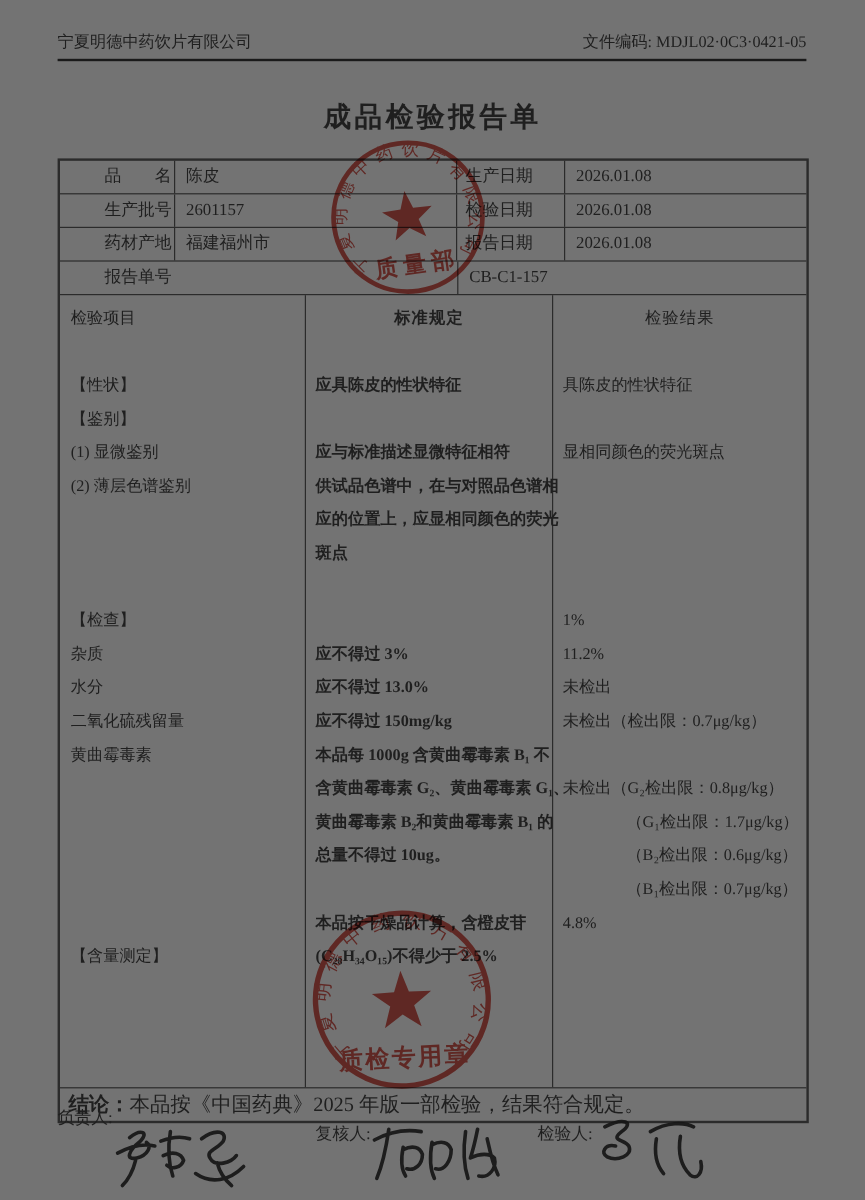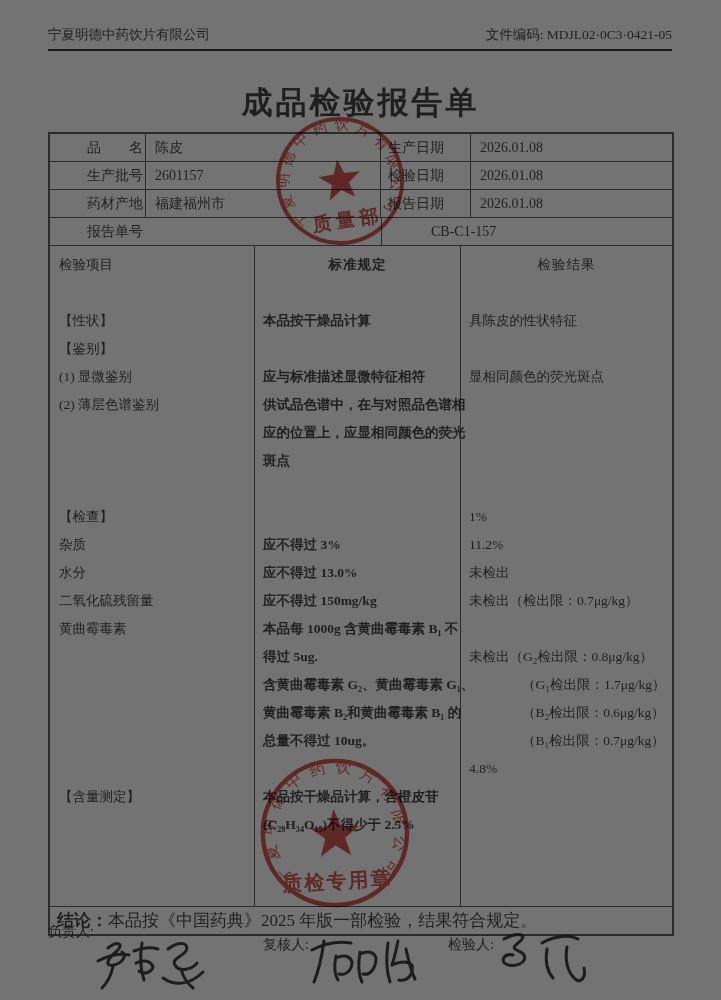--- a/index.html
+++ b/index.html
@@ -4,29 +4,29 @@
 <style>
   html,body{margin:0;padding:0;background:#e8e8e8;}
   .page{position:relative;width:721px;height:1000px;background:#737373;margin:0 auto;
         font-family:"Liberation Serif","DejaVu Serif",serif;color:#1f1f1f;overflow:hidden;}
 
   
   .header{position:absolute;left:48px;top:26px;width:624px;display:flex;
           justify-content:space-between;align-items:flex-end;font-size:13.5px;
           padding-bottom:5px;border-bottom:2px solid #1a1a1a;}
   .title{position:absolute;left:0;right:0;top:82px;text-align:center;
-         font-size:31px;font-weight:bold;letter-spacing:3px;}
+         font-size:23px;font-weight:bold;letter-spacing:3px;}
 
   
   .report-table{position:absolute;left:48px;top:132px;width:622px;border:2px solid #2b2b2b;}
 
   
   .irow{display:grid;grid-template-columns:66px 235px 90px 1fr;height:27px;
         line-height:27px;border-bottom:1px solid #2b2b2b;font-size:14px;white-space:nowrap;padding-left:30px;}
-  .irow.wide{grid-template-columns:302px 1fr;gap:40px;}
+  .irow.wide{grid-template-columns:302px 1fr;}
   .cell{padding-left:7px;overflow:visible;}
   .cell.b{border-right:1px solid #2b2b2b;}
   .cell.val{padding-left:9px;}
 
   
   .detail{display:grid;grid-template-columns:205px 206px 1fr;min-height:660px;
           border-bottom:1px solid #2b2b2b;font-size:13.5px;}
   .dcol{padding-top:5px;}
   .dcol.b{border-right:1px solid #2b2b2b;}
   .dline{height:28px;line-height:28px;white-space:nowrap;}
@@ -106,33 +106,32 @@
           <div class="dline"></div>
           <div class="dline"></div>
           <div class="dline"></div>
           <div class="dline"></div>
           <div class="dline">【含量测定】</div>
           <div class="dline"></div>
         </div>
       <div class="dcol c2 b">
         <div class="dline dhead">标准规定</div>
       <div class="dline"></div>
-          <div class="dline">本品按干燥品计算</div>
+          <div class="dline">应具陈皮的性状特征</div>
           <div class="dline"></div>
           <div class="dline">应与标准描述显微特征相符</div>
           <div class="dline">供试品色谱中，在与对照品色谱相</div>
           <div class="dline">应的位置上，应显相同颜色的荧光</div>
           <div class="dline">斑点</div>
           <div class="dline"></div>
           <div class="dline"></div>
           <div class="dline">应不得过 3%</div>
           <div class="dline">应不得过 13.0%</div>
           <div class="dline">应不得过 150mg/kg</div>
           <div class="dline">本品每 1000g 含黄曲霉毒素 B₁ 不</div>
-          <div class="dline">得过 5ug.</div>
           <div class="dline">含黄曲霉毒素 G₂、黄曲霉毒素 G₁、</div>
           <div class="dline">黄曲霉毒素 B₂和黄曲霉毒素 B₁ 的</div>
           <div class="dline">总量不得过 10ug。</div>
           <div class="dline"></div>
           <div class="dline">本品按干燥品计算，含橙皮苷</div>
           <div class="dline">(C₂₈H₃₄O₁₅)不得少于 2.5%</div>
         </div>
       <div class="dcol c3">
         <div class="dline dhead">检验结果</div>
       <div class="dline"></div>

